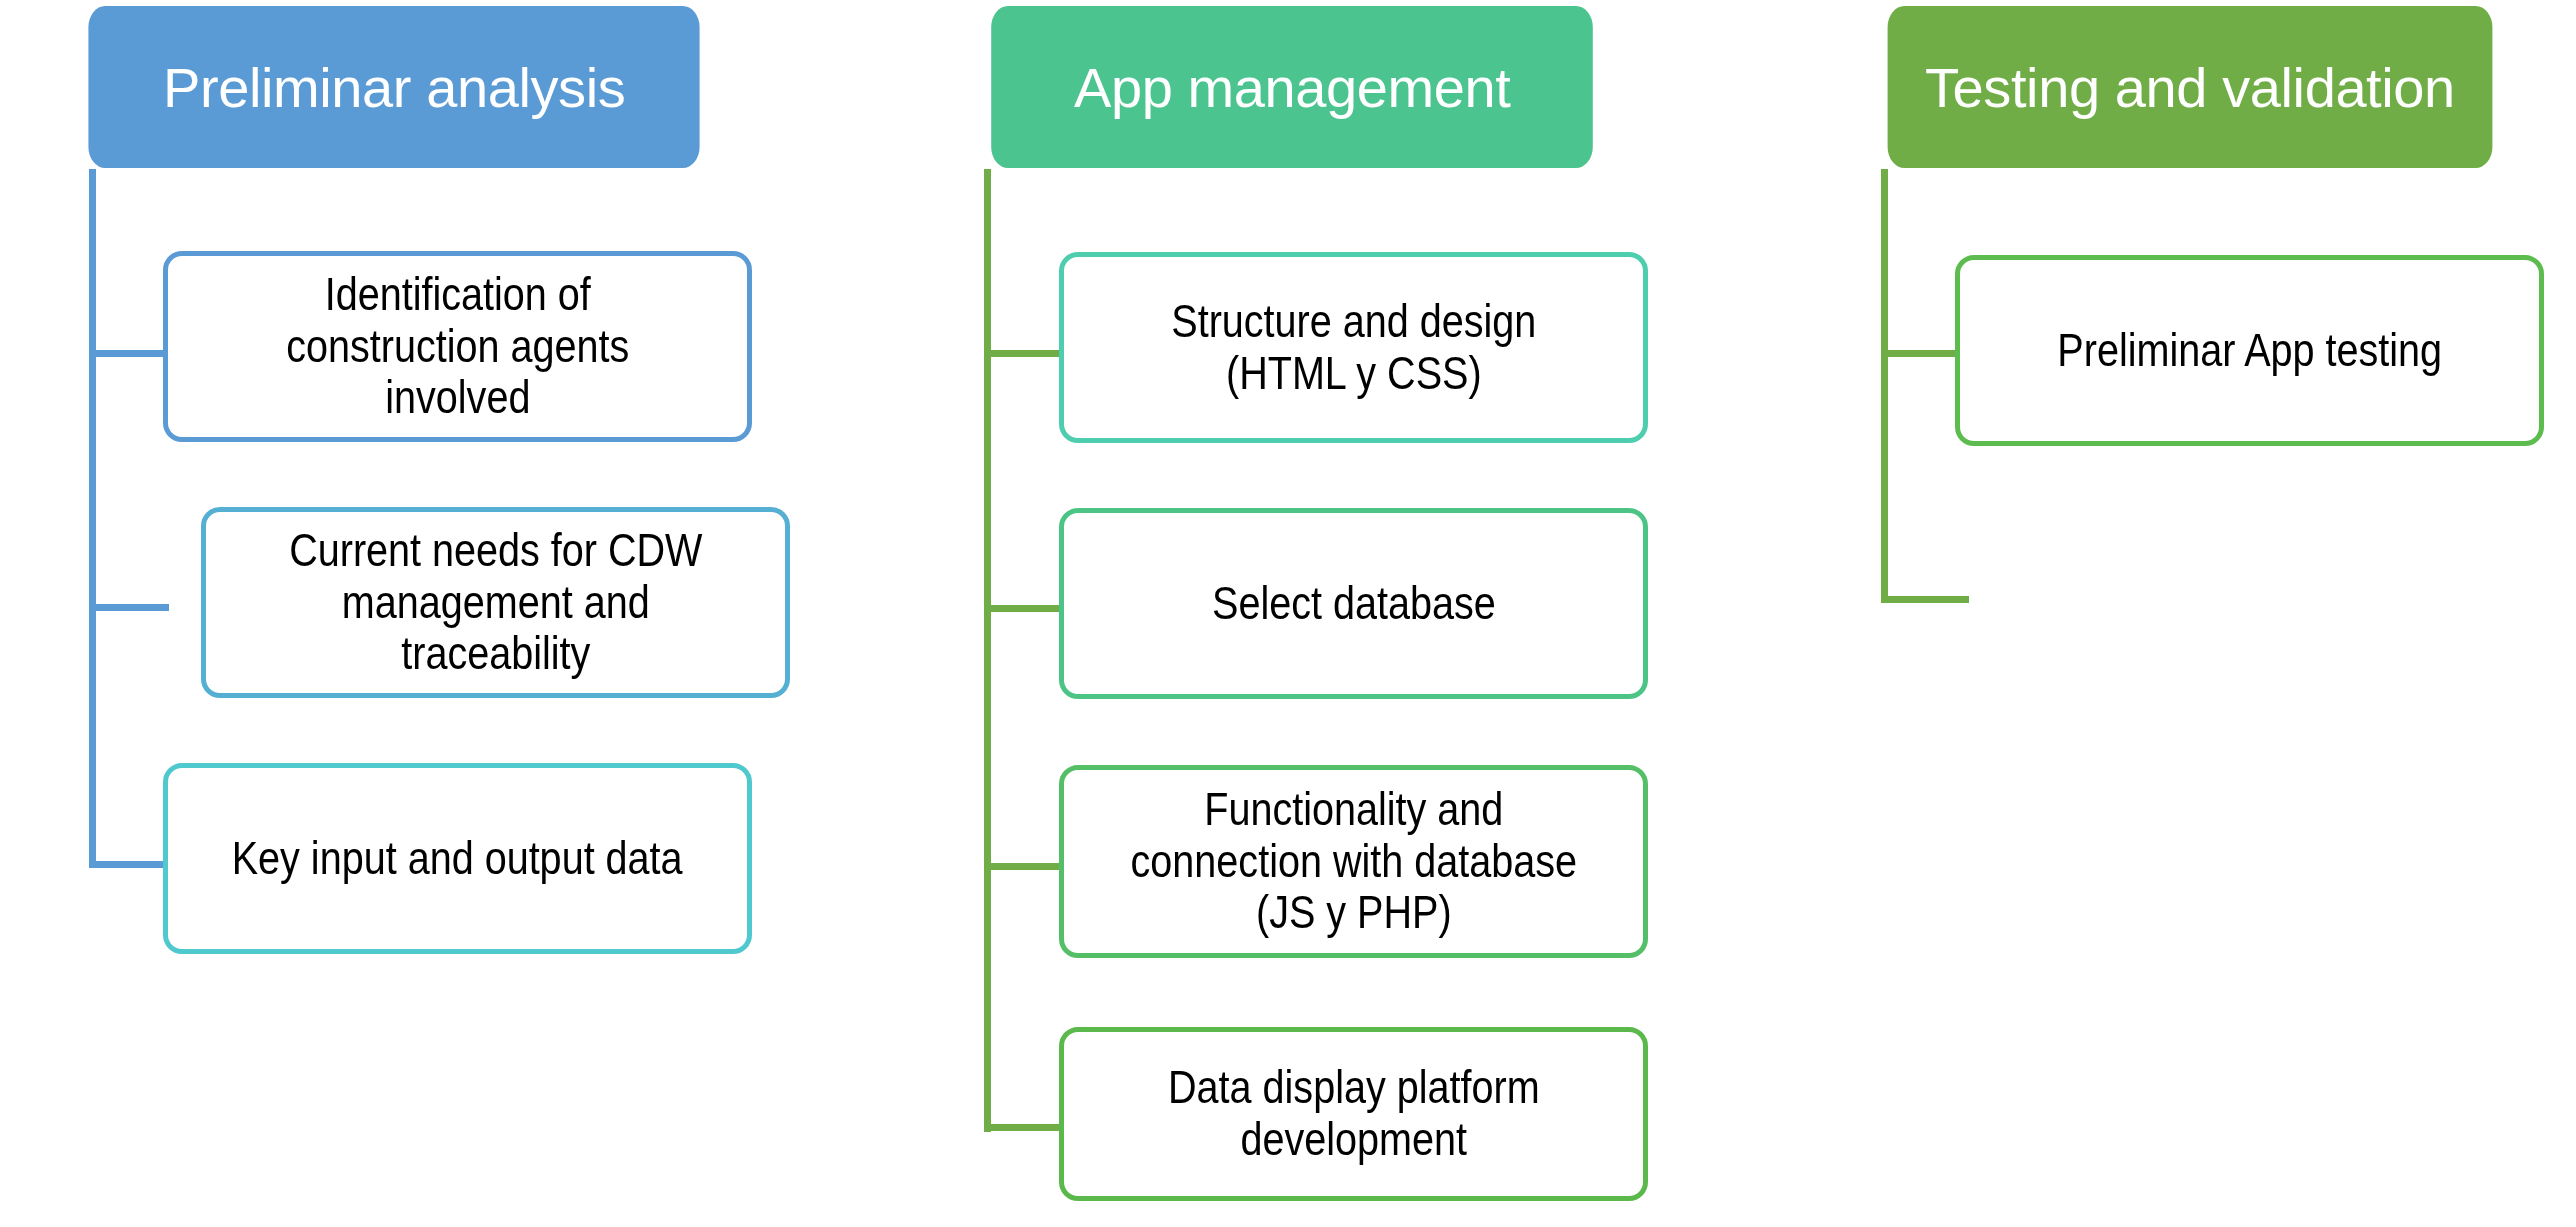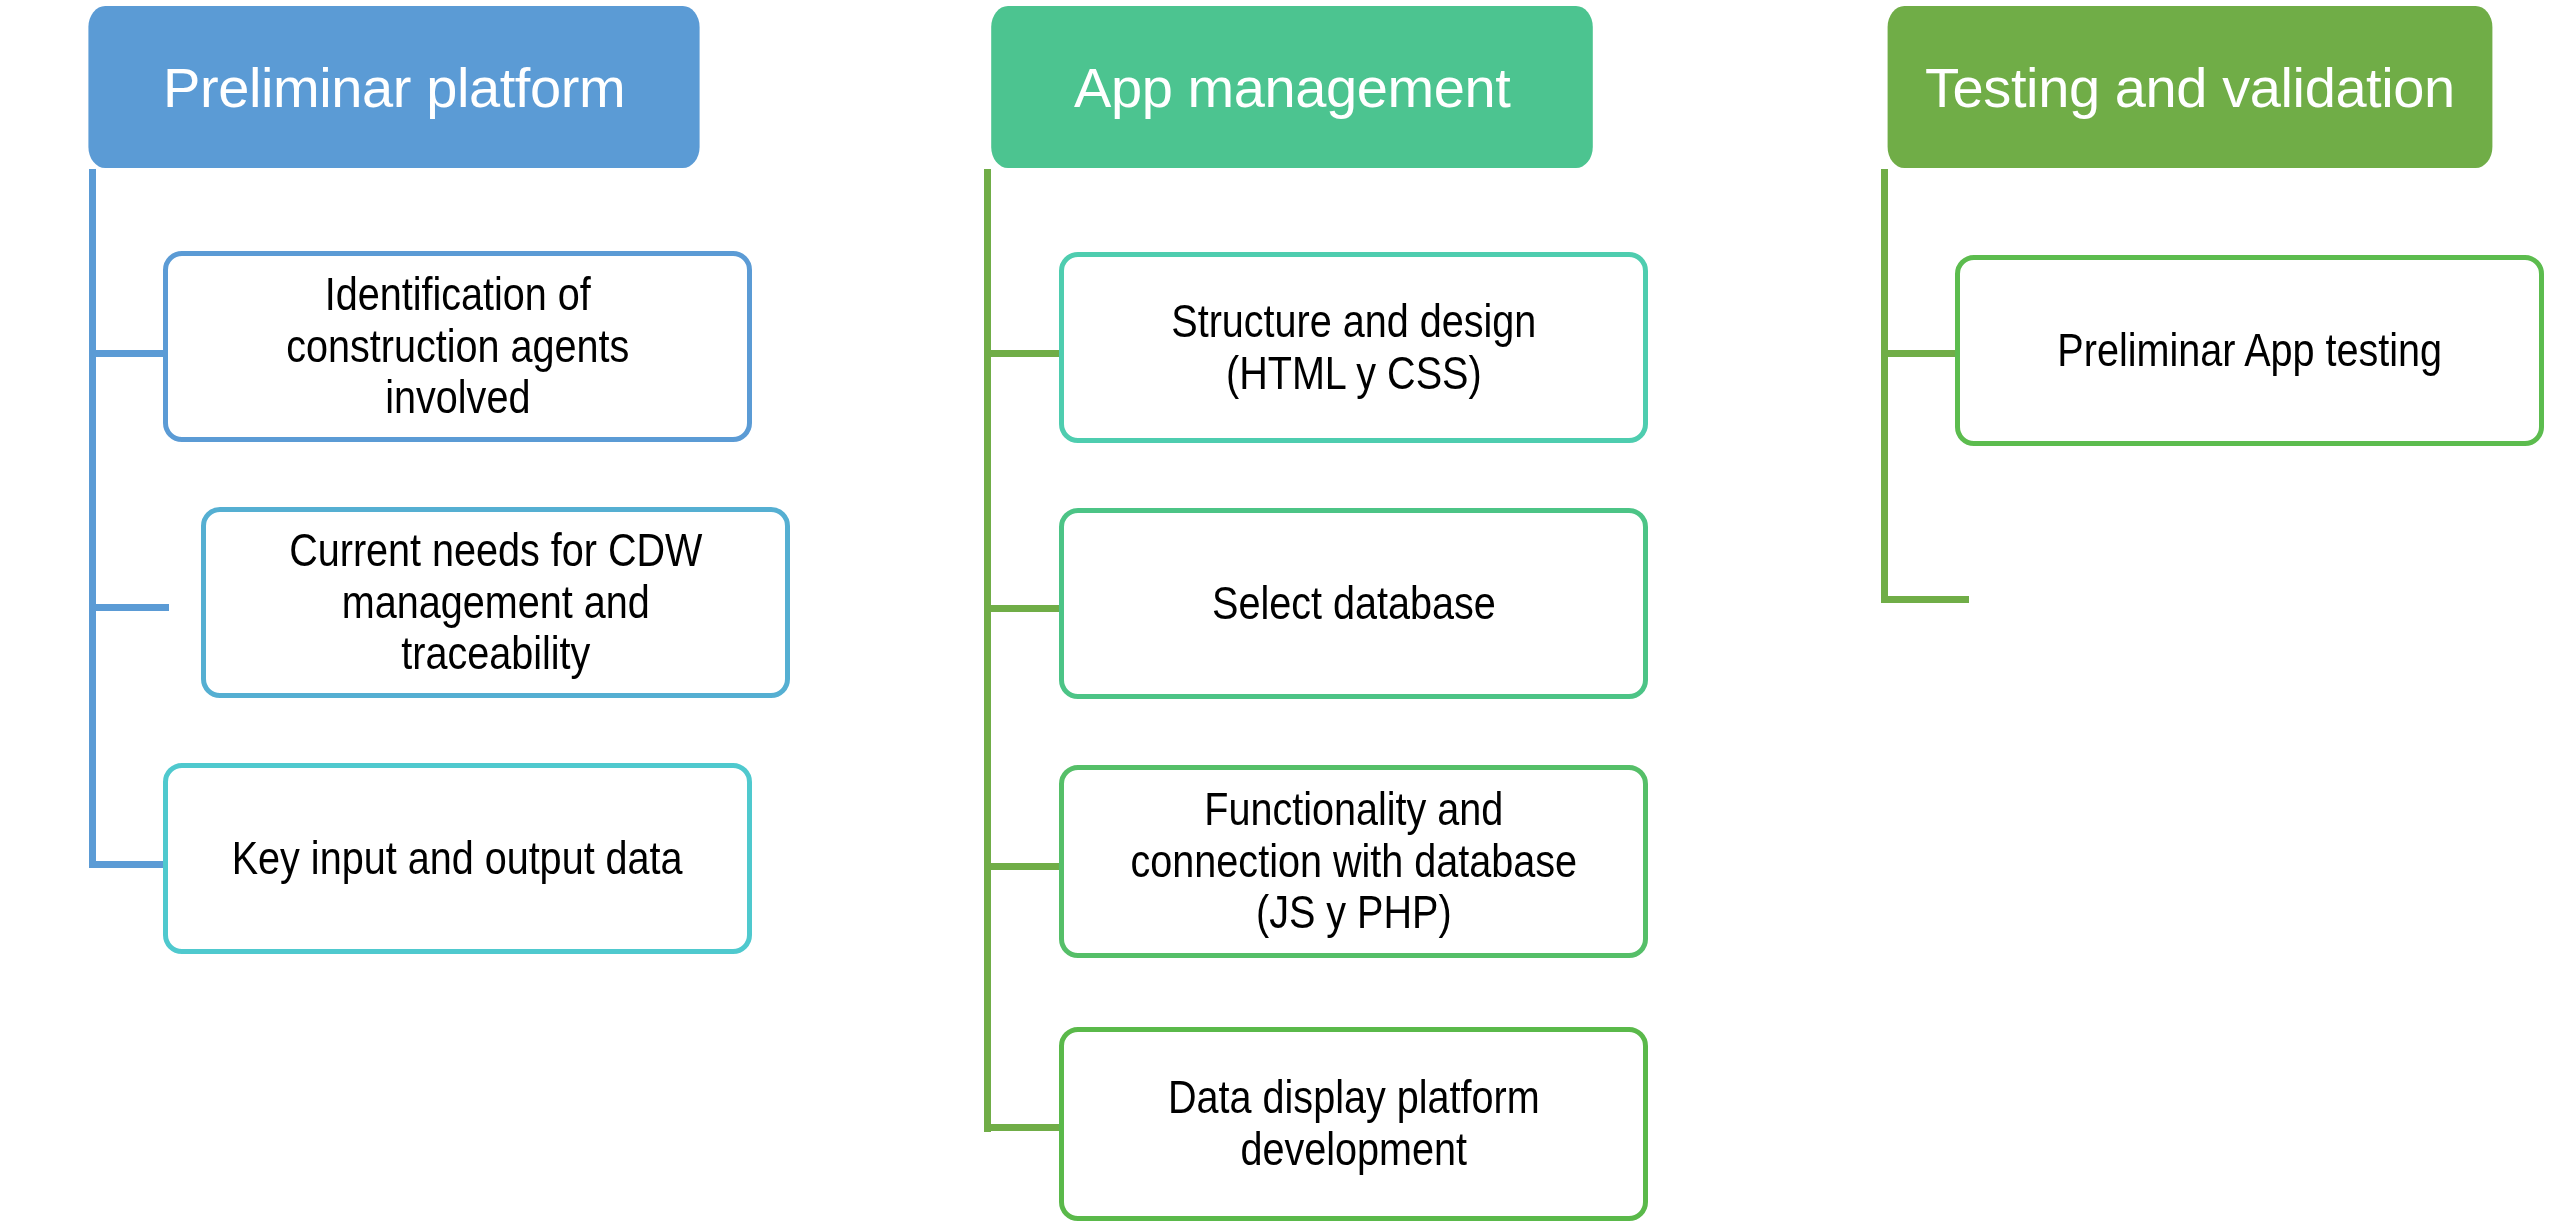--- a/index.html
+++ b/index.html
@@ -45,21 +45,21 @@
   
   .trunk{position:absolute;width:7.2px;}
   .stub{position:absolute;height:7.2px;}
 </style>
 </head>
 <body>
 
 <div class="stage">
 
   <div class="header-box" style="left:12px;top:6.4px;width:764px;height:162px;background:#5B9BD5;">
-    <span class="htext">Preliminar platform</span>
+    <span class="htext">Preliminar analysis</span>
   </div>
 
   <div class="trunk" style="left:89px;top:169px;height:699px;background:#5B9BD5;"></div>
 
   <div class="stub" style="left:89px;top:350px;width:80px;background:#5B9BD5;"></div>
   <div class="stub" style="left:89px;top:604px;width:80px;background:#5B9BD5;"></div>
   <div class="stub" style="left:89px;top:861px;width:80px;background:#5B9BD5;"></div>
 
   <div class="child-box" style="left:163px;top:251px;width:589px;height:191px;border-color:#5B9BD5;">
     <span class="ctext">Identification of construction agents involved</span>
@@ -89,21 +89,21 @@
   </div>
 
   <div class="child-box" style="left:1059px;top:765px;width:589px;height:193px;border-color:#55BF68;">
     <span class="ctext">Functionality and connection with database (JS y PHP)</span>
   </div>
 
   <div class="child-box" style="left:1059px;top:508px;width:589px;height:191px;border-color:#4CC486;">
     <span class="ctext">Select database</span>
   </div>
 
-  <div class="child-box" style="left:1059px;top:1027px;width:589px;height:194px;border-color:#5AB94A;">
+  <div class="child-box" style="left:1059px;top:1027px;width:589px;height:174px;border-color:#5AB94A;">
     <span class="ctext">Data display platform development</span>
   </div>
 
   <div class="header-box" style="left:1812px;top:6.4px;width:756px;height:162px;background:#70AD47;">
     <span class="htext">Testing and validation</span>
   </div>
 
   <div class="trunk" style="left:1881px;top:169px;height:434px;background:#70AD47;"></div>
 
   <div class="stub" style="left:1881px;top:350px;width:88px;background:#70AD47;"></div>

